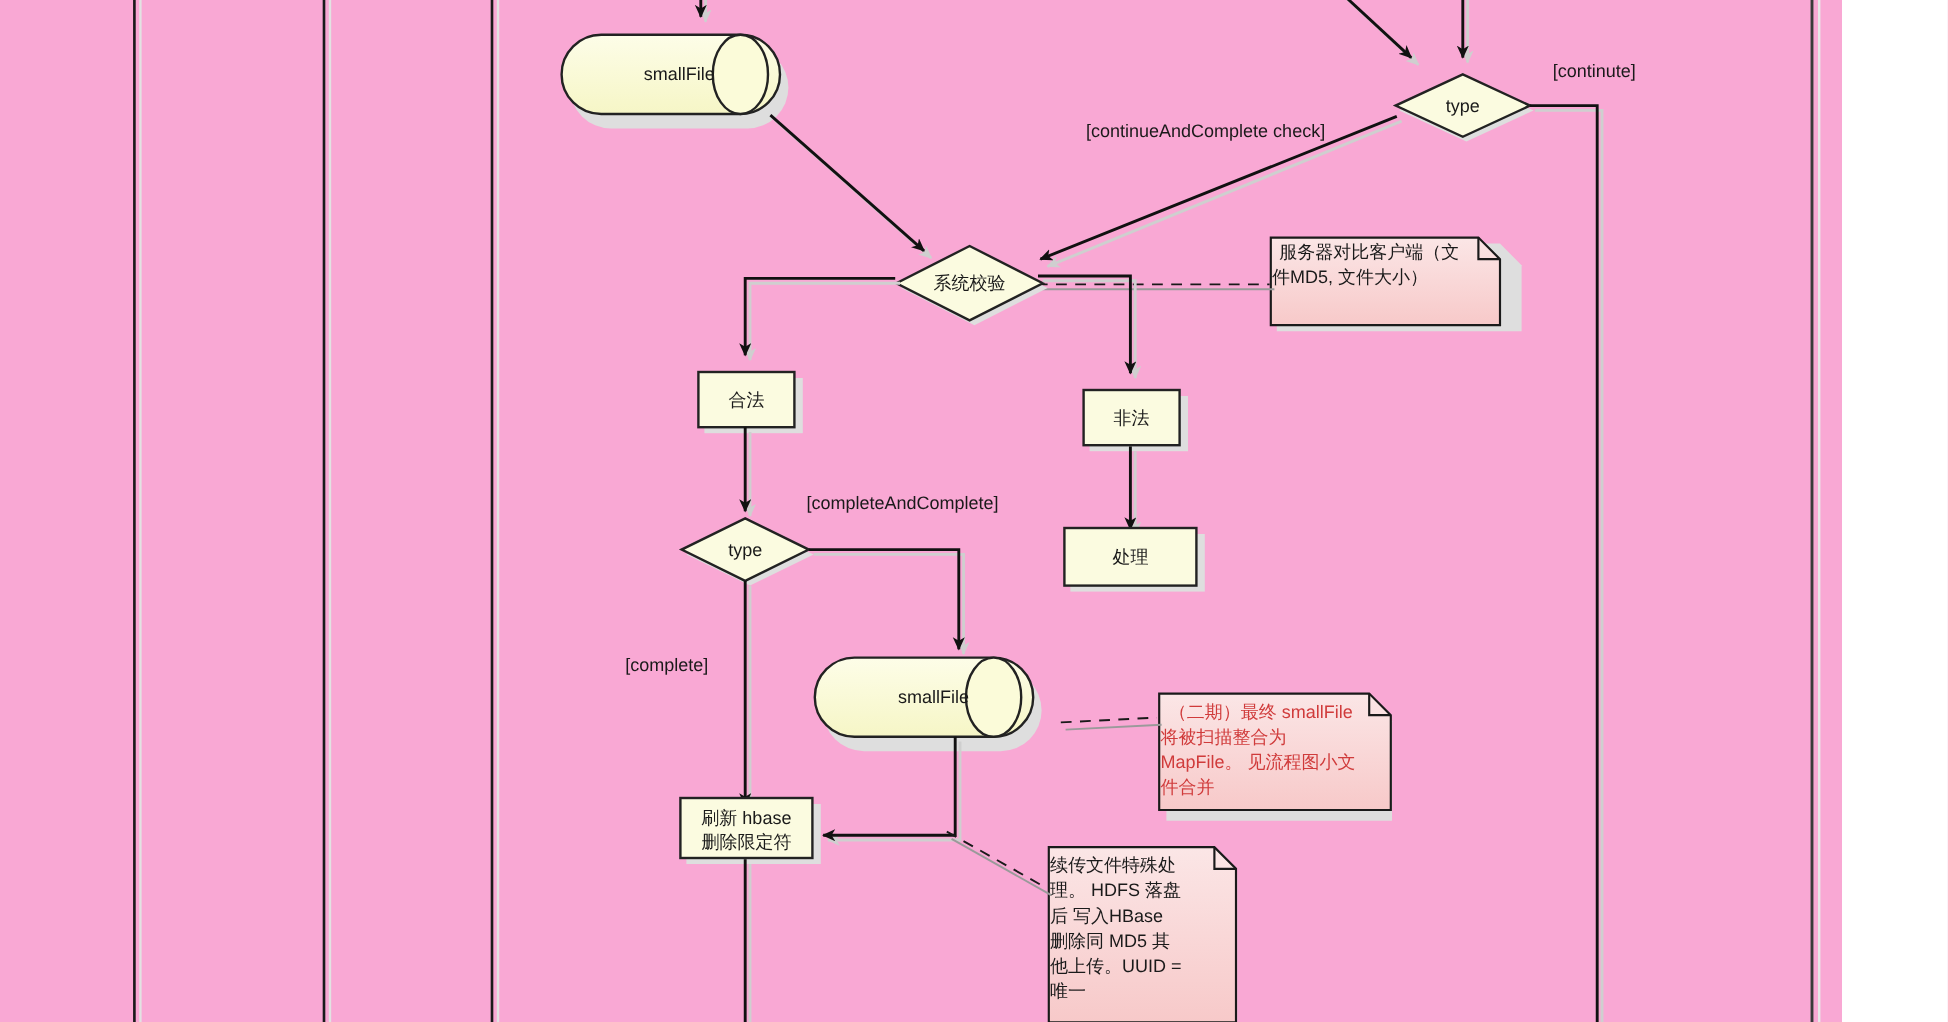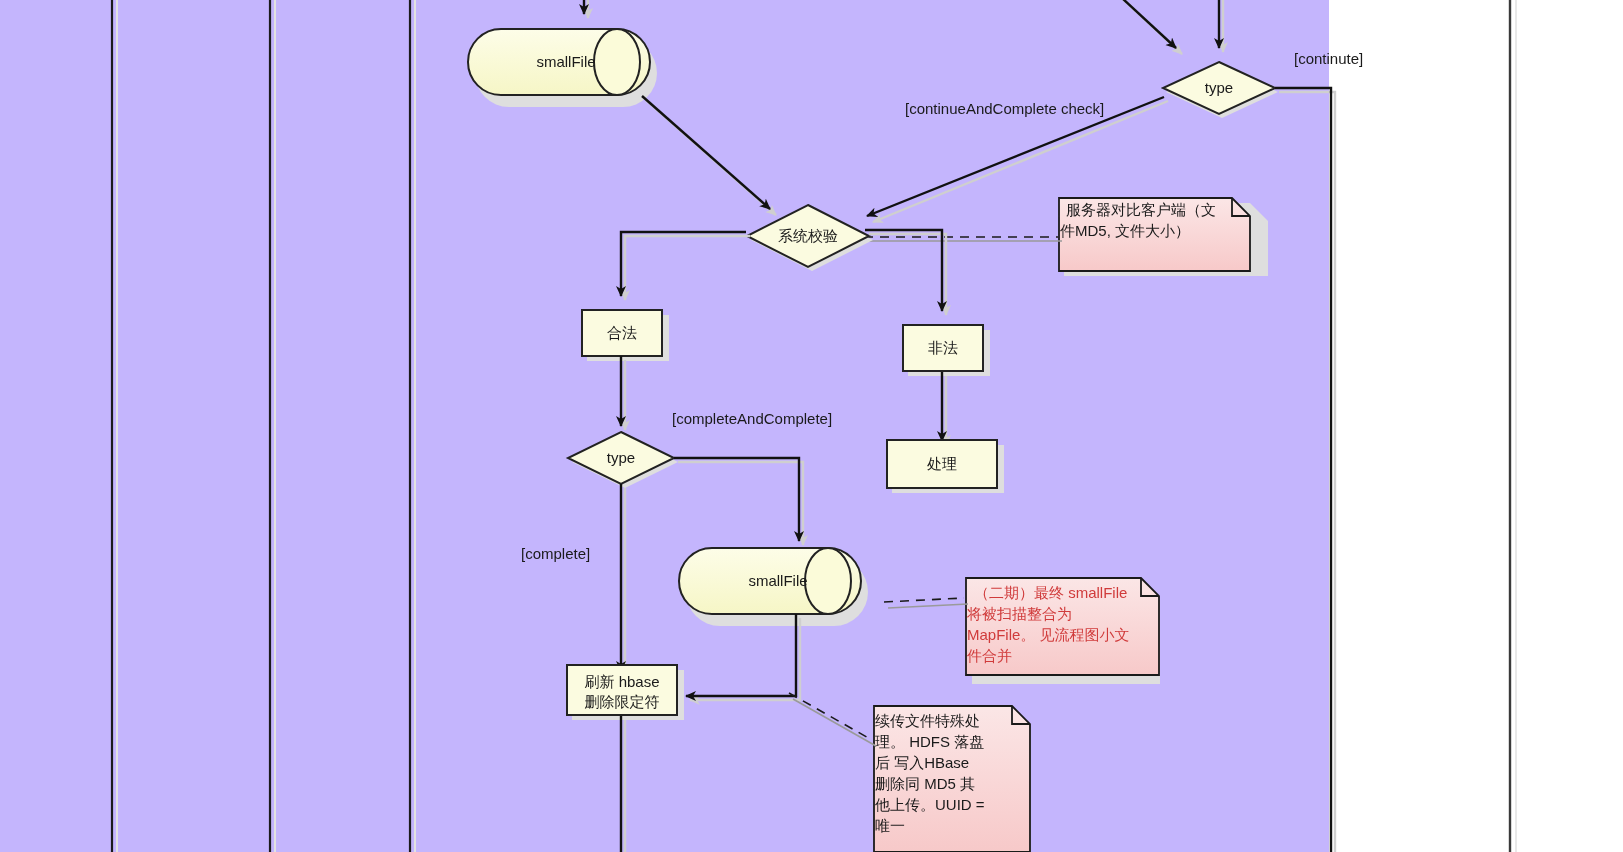--- a/index.html
+++ b/index.html
@@ -1,18 +1,18 @@
 <!DOCTYPE html>
 <html><head>
 <meta charset="utf-8">
 <style>
   html,body{margin:0;padding:0;background:#ffffff;}
   body{width:1623px;height:852px;overflow:hidden;
        font-family:"Liberation Sans","DejaVu Sans",sans-serif;}
-  #canvas{position:relative;width:1329px;height:852px;background:#c4b5fd;}
+  #canvas{position:relative;width:1535px;height:852px;background:#f9a8d4;}
   svg{position:absolute;top:0;left:0;}
   .lbl{font-family:"Liberation Sans","DejaVu Sans",sans-serif;font-size:15px;fill:#1a1a1a;}
   .node-lbl{font-family:"Liberation Sans","DejaVu Sans",sans-serif;font-size:15px;fill:#1a1a1a;}
   .note-lbl{font-family:"Liberation Sans","DejaVu Sans",sans-serif;font-size:15px;fill:#1a1a1a;}
   .note-lbl-red{font-family:"Liberation Sans","DejaVu Sans",sans-serif;font-size:15px;fill:#d03b3b;}
 </style>
 </head>
 <body>
 
 <div id="canvas">

